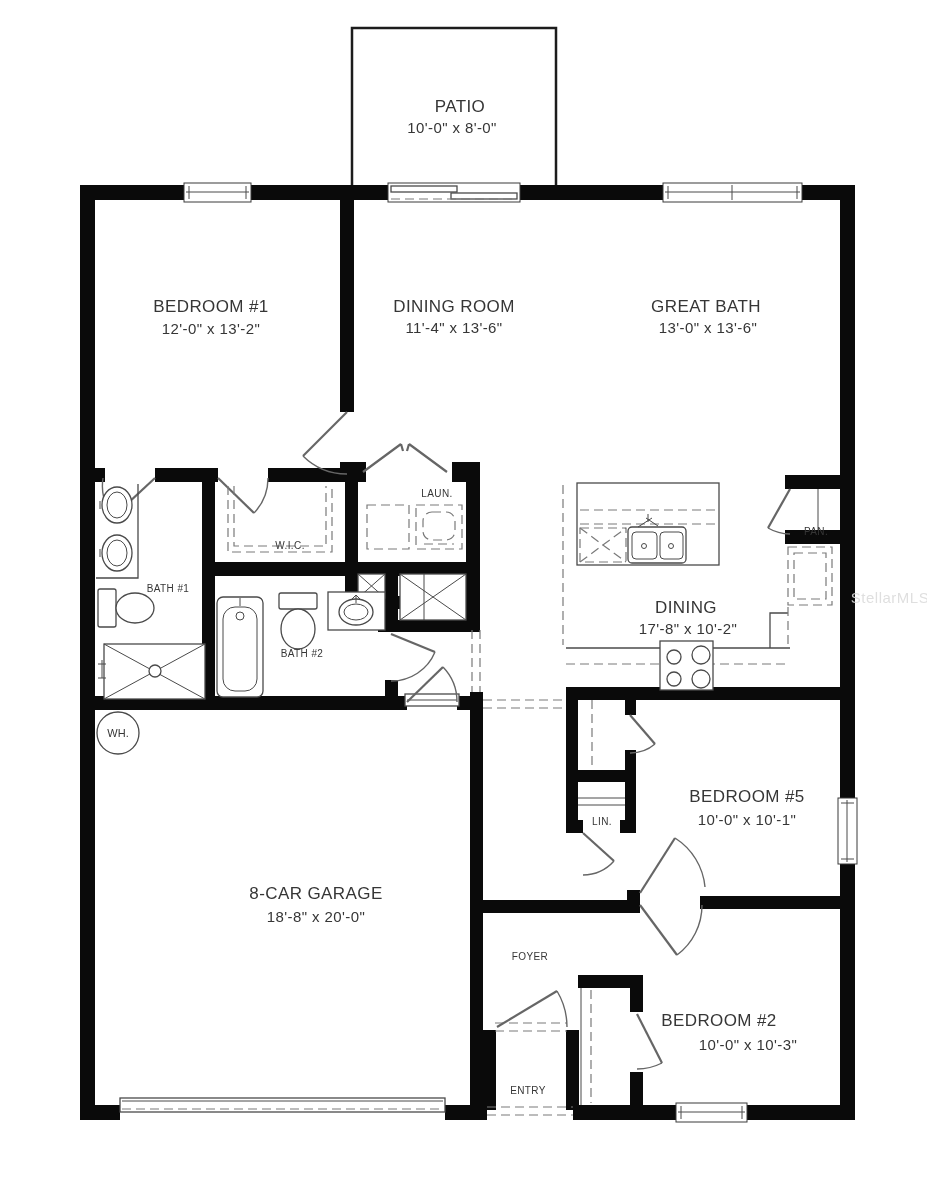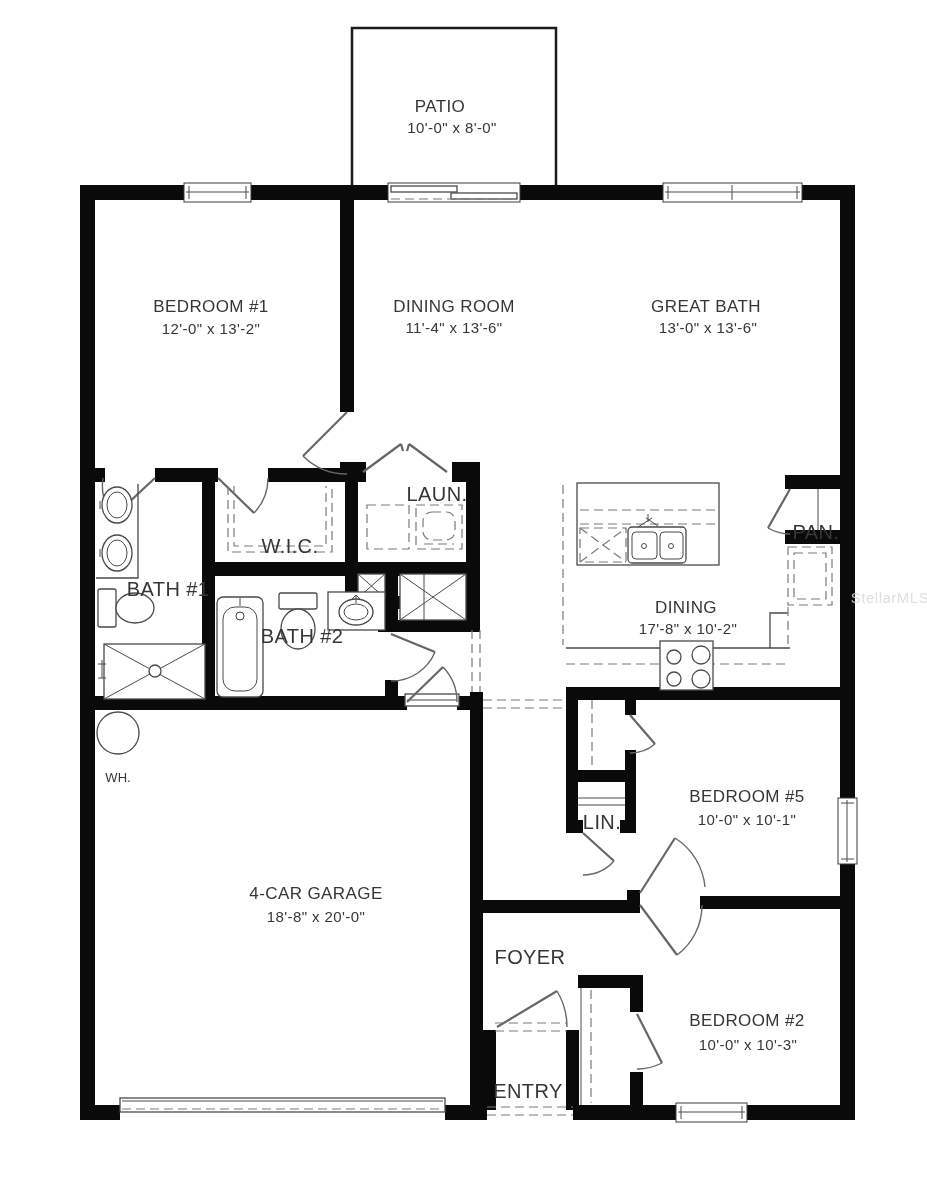--- a/index.html
+++ b/index.html
@@ -17,22 +17,22 @@
   .dash{stroke:var(--dashc);fill:none;stroke-width:1.2;stroke-dasharray:9 5;}
   .dashf{stroke:var(--dashc);fill:#fff;stroke-width:1.2;stroke-dasharray:9 5;}
   .arc{stroke:#666;fill:none;stroke-width:1.4;}
   .leaf{stroke:#666;fill:none;stroke-width:2.2;}
   .winbox{fill:#fff;stroke:#3a3a3a;stroke-width:1;}
   .patio-outline{fill:#fff;stroke:#1c1c1c;stroke-width:2.5;}
   .lbl,.dims,.small,.tiny{position:absolute;transform:translate(-50%,-50%);
       white-space:nowrap;letter-spacing:.4px;line-height:1;}
   .lbl{font-size:17px;}
   .dims{font-size:15px;}
-  .small{font-size:20px;}
-  .tiny{font-size:13px;letter-spacing:0;margin-top:44px;}
+  .small{font-size:10px;}
+  .tiny{font-size:11px;letter-spacing:0;}
   .watermark{position:absolute;transform:translate(-50%,-50%);font-size:15px;
       color:var(--wm);letter-spacing:.5px;opacity:.9;}
 </style>
 </head>
 <body>
 
 <div class="plan">
 
 <svg width="927" height="1200" viewBox="0 0 927 1200">
 
@@ -328,51 +328,51 @@
       <line class="thin" x1="581" y1="988" x2="581" y2="1105"></line>
       <line class="dash" x1="591" y1="990" x2="591" y2="1103"></line>
     </g>
 
     <g>
           <circle class="lnw" cx="118" cy="733" r="21"></circle>
         </g>
   </g>
 </svg>
 
-  <div class="lbl" style="left:440px;top:106px">PATIO</div>
+  <div class="lbl" style="left:460px;top:106px">PATIO</div>
   <div class="dims" style="left:452px;top:127px">10'-0" x 8'-0"</div>
 
   <div class="lbl" style="left:211px;top:306px">BEDROOM #1</div>
   <div class="dims" style="left:211px;top:328px">12'-0" x 13'-2"</div>
 
   <div class="lbl" style="left:454px;top:306px">DINING ROOM</div>
   <div class="dims" style="left:454px;top:327px">11'-4" x 13'-6"</div>
 
   <div class="lbl" style="left:706px;top:306px">GREAT BATH</div>
   <div class="dims" style="left:708px;top:327px">13'-0" x 13'-6"</div>
 
   <div class="small" style="left:437px;top:494px">LAUN.</div>
   <div class="small" style="left:290px;top:546px">W.I.C.</div>
   <div class="small" style="left:168px;top:589px">BATH #1</div>
-  <div class="small" style="left:302px;top:636px">BATH #2</div>
+  <div class="small" style="left:302px;top:654px">BATH #2</div>
   <div class="small" style="left:816px;top:532px">PAN.</div>
 
   <div class="lbl" style="left:686px;top:607px">DINING</div>
   <div class="dims" style="left:688px;top:628px">17'-8" x 10'-2"</div>
 
   <div class="lbl" style="left:747px;top:796px">BEDROOM #5</div>
   <div class="dims" style="left:747px;top:819px">10'-0" x 10'-1"</div>
 
   <div class="small" style="left:602px;top:822px">LIN.</div>
 
-  <div class="lbl" style="left:316px;top:893px">4-CAR GARAGE</div>
+  <div class="lbl" style="left:316px;top:893px">8-CAR GARAGE</div>
   <div class="dims" style="left:316px;top:916px">18'-8" x 20'-0"</div>
 
   <div class="small" style="left:530px;top:957px">FOYER</div>
   <div class="small" style="left:528px;top:1091px">ENTRY</div>
 
-  <div class="lbl" style="left:747px;top:1020px">BEDROOM #2</div>
+  <div class="lbl" style="left:719px;top:1020px">BEDROOM #2</div>
   <div class="dims" style="left:748px;top:1044px">10'-0" x 10'-3"</div>
 
   <div class="tiny" style="left:118px;top:733px">WH.</div>
 
   <div class="watermark" style="left:890px;top:597px">StellarMLS</div>
 </div>
 
 </body></html>

